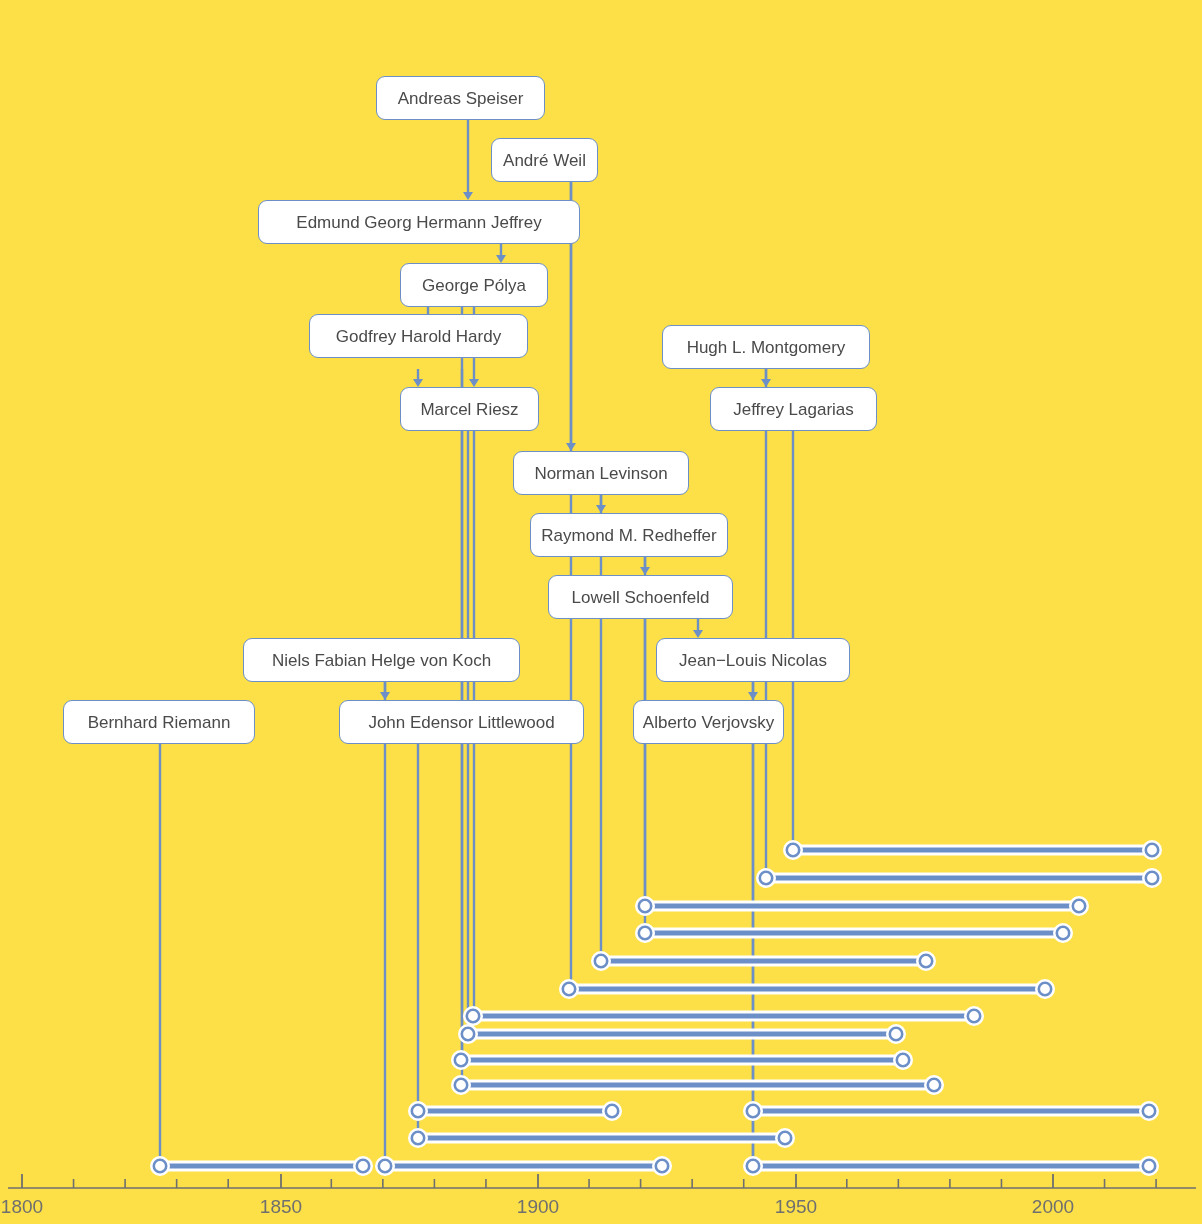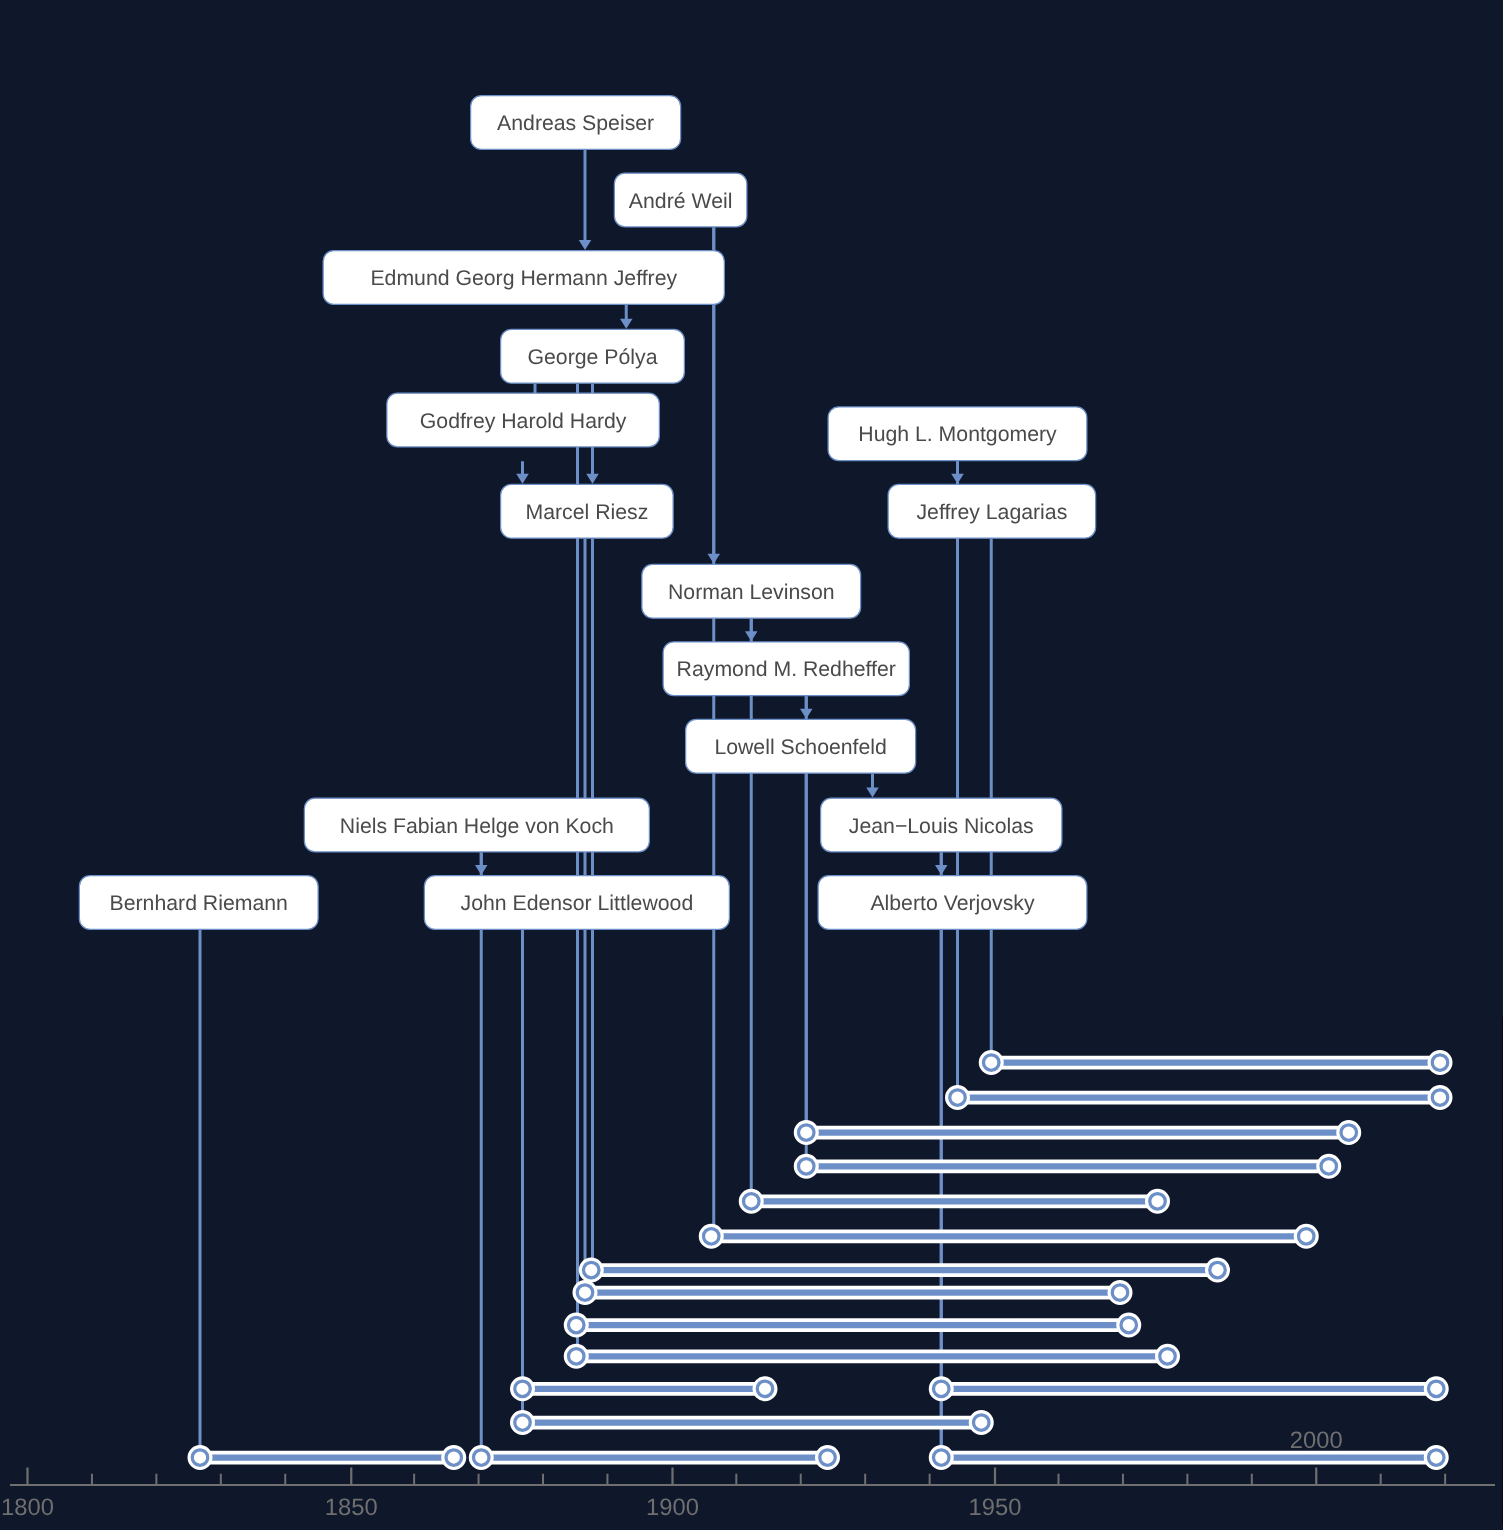--- a/index.html
+++ b/index.html
@@ -5,21 +5,21 @@
 <style>
   html, body {
     margin: 0;
     padding: 0;
     background: #000000;
   }
   #stage {
     position: relative;
     width: 1202px;
     height: 1224px;
-    background: #0f172a;
+    background: #fde047;
     overflow: hidden;
     font-family: "Liberation Sans", sans-serif;
   }
   #edges-layer, #lifelines-layer {
     position: absolute;
     left: 0;
     top: 0;
     width: 1202px;
     height: 1224px;
     pointer-events: none;
@@ -297,23 +297,23 @@
       <div class="node-box" style="left: 662px; top: 325px; width: 208px;">Hugh L. Montgomery</div>
       <div class="node-box" style="left: 400px; top: 387px; width: 139px;">Marcel Riesz</div>
       <div class="node-box" style="left: 710px; top: 387px; width: 167px;">Jeffrey Lagarias</div>
       <div class="node-box" style="left: 513px; top: 451px; width: 176px; padding-left: 14px;">Norman Levinson</div>
       <div class="node-box" style="left: 530px; top: 513px; width: 198px;">Raymond M. Redheffer</div>
       <div class="node-box" style="left: 548px; top: 575px; width: 185px;">Lowell Schoenfeld</div>
       <div class="node-box" style="left: 243px; top: 638px; width: 277px;">Niels Fabian Helge von Koch</div>
       <div class="node-box" style="left: 656px; top: 638px; width: 194px;">Jean−Louis Nicolas</div>
       <div class="node-box" style="left: 63px; top: 700px; width: 192px;">Bernhard Riemann</div>
       <div class="node-box" style="left: 339px; top: 700px; width: 245px;">John Edensor Littlewood</div>
-      <div class="node-box" style="left: 654px; top: 700px; width: 216px;">Alberto Verjovsky</div>
+      <div class="node-box" style="left: 633px; top: 700px; width: 151px;">Alberto Verjovsky</div>
     </div>
   <div id="axis-labels-layer">
       <div class="axis-label" style="left: 22px; top: 1197px;">1800</div>
       <div class="axis-label" style="left: 281px; top: 1197px;">1850</div>
       <div class="axis-label" style="left: 538px; top: 1197px;">1900</div>
       <div class="axis-label" style="left: 796px; top: 1197px;">1950</div>
-      <div class="axis-label" style="left: 1053px; top: 1143px;">2000</div>
+      <div class="axis-label" style="left: 1053px; top: 1197px;">2000</div>
     </div>
 
 </div>
 
 </body></html>

